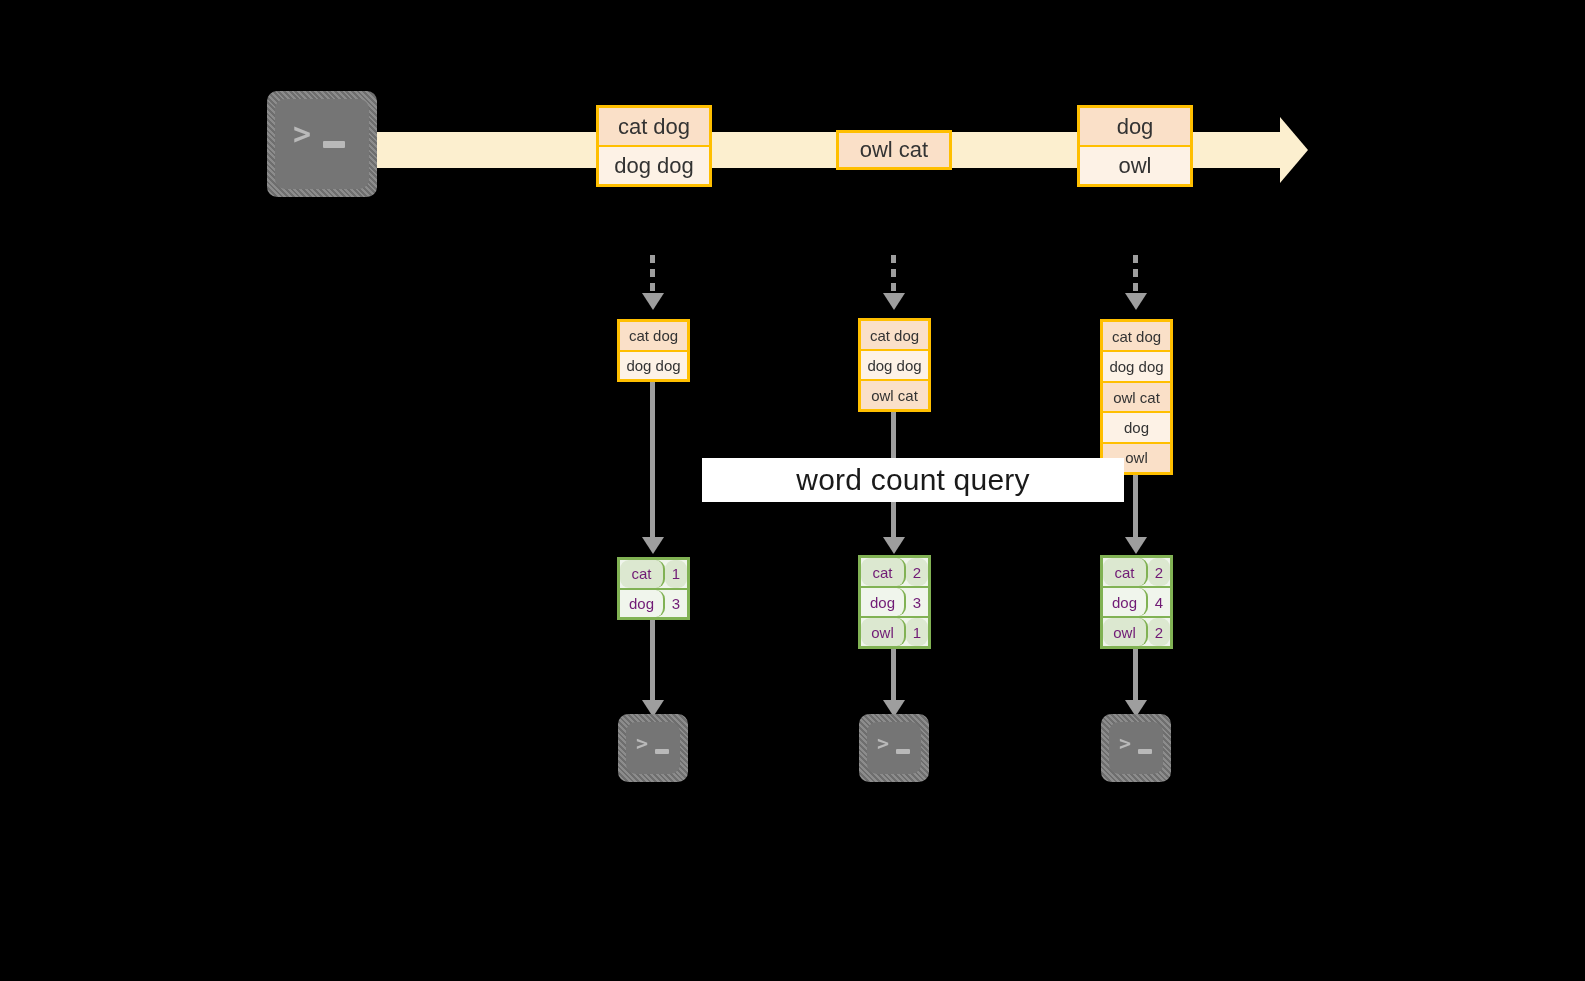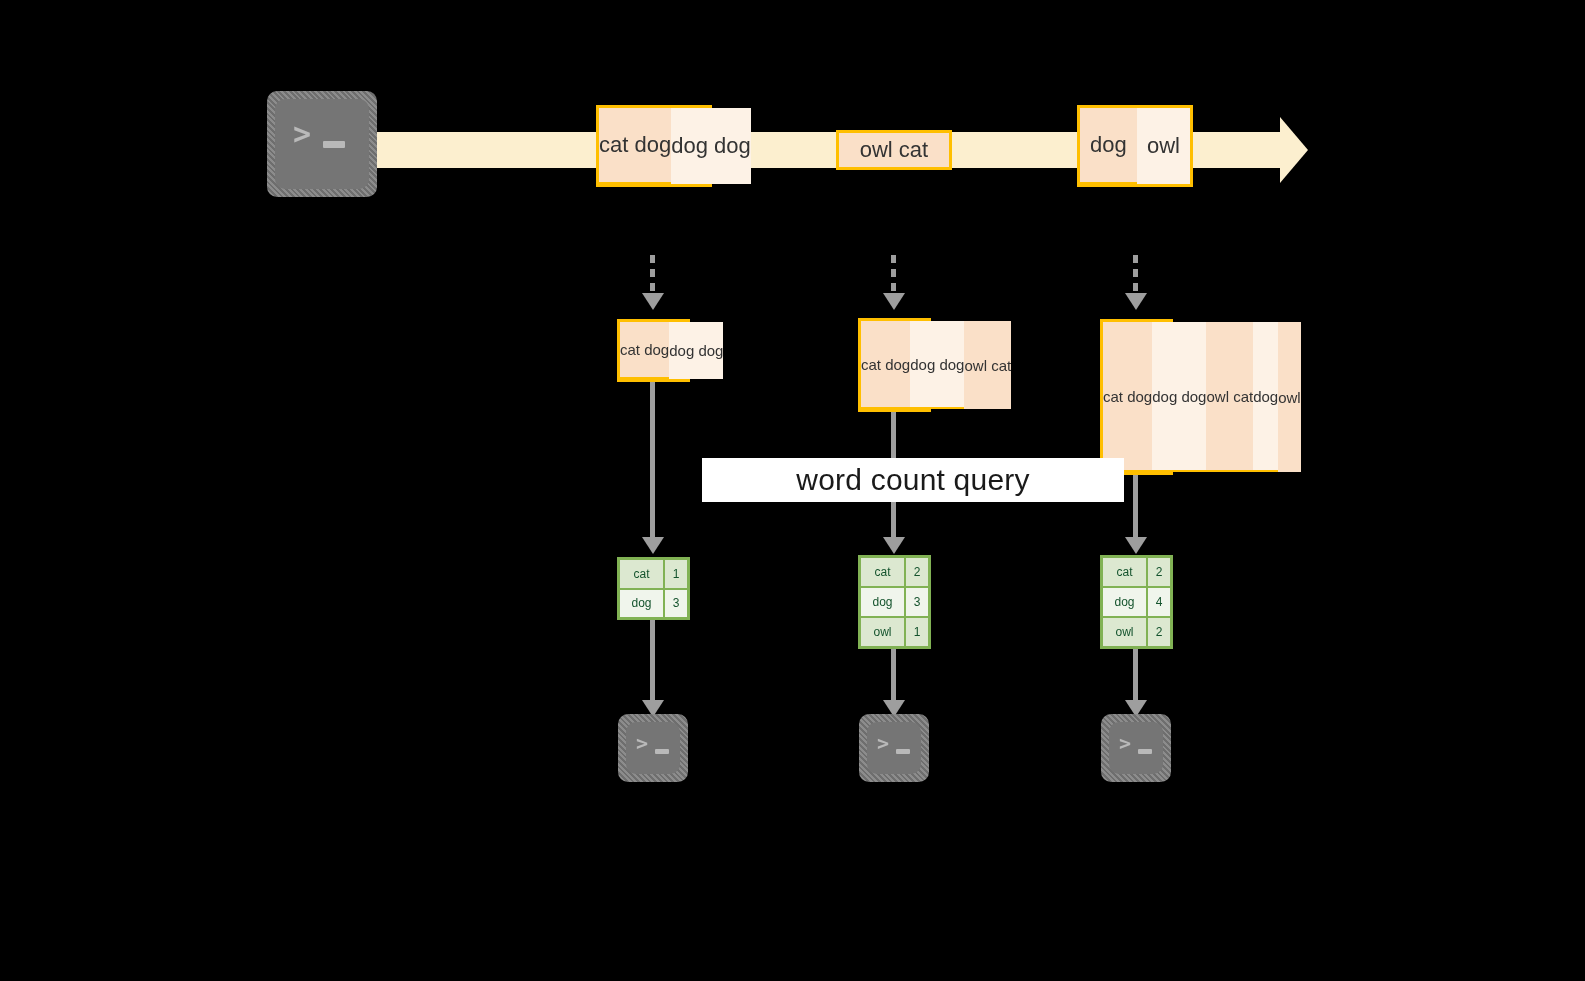--- a/index.html
+++ b/index.html
@@ -65,21 +65,21 @@
     border-color: transparent transparent transparent #fcefcf;
   }
 
   
   .rec {
     position: absolute;
     box-sizing: border-box;
     border: 3px solid #ffbf00;
     background: #fdf2e6;
     display: flex;
-    flex-direction: row;
+    flex-direction: column;
   }
   .rec .cell {
     box-sizing: border-box;
     flex: 1 1 auto;
     display: flex;
     align-items: center;
     justify-content: center;
     color: #333333;
     white-space: nowrap;
     border-bottom: 2px solid #ffbf00;
@@ -106,23 +106,24 @@
     display: flex;
     border-bottom: 2px solid #81b254;
   }
   .res .row:last-child { border-bottom: none; }
   .res .row .k,
   .res .row .v {
     box-sizing: border-box;
     display: flex;
     align-items: center;
     justify-content: center;
-    font-size: 12px;
-    color: #14532d;
+    font-size: 15px;
+    color: #701a75;
     white-space: nowrap;
+    border-radius: 9px;
   }
   .res .row .k {
     flex: 0 0 auto;
     border-right: 2px solid #81b254;
   }
   .res .row .v { flex: 1 1 auto; }
   .res .row.shade .k,
   .res .row.shade .v { background: #dce8d0; }
   .res .row.plain .k,
   .res .row.plain .v { background: #f0f5ec; }

